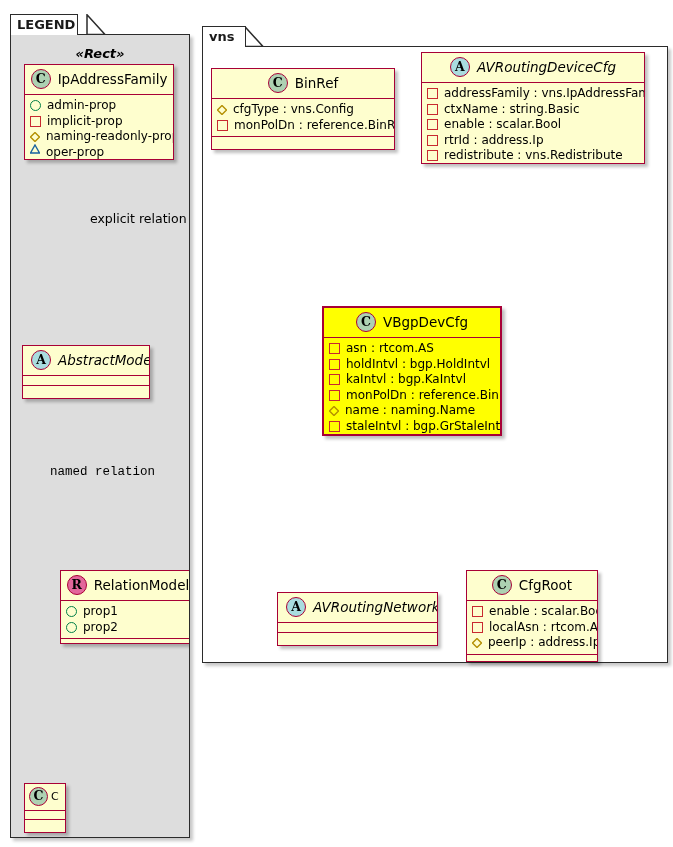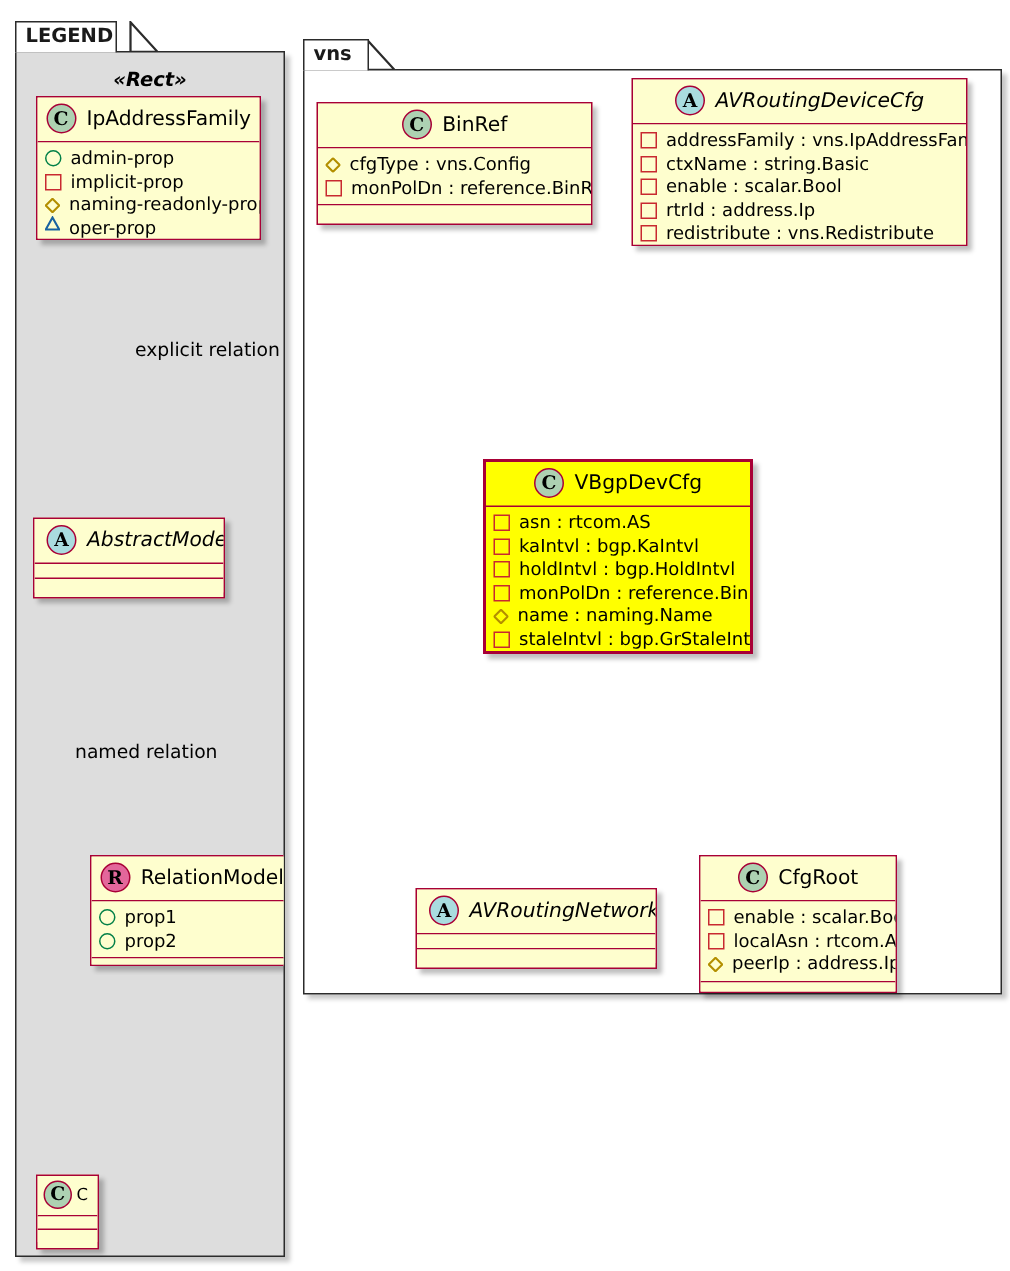--- a/index.html
+++ b/index.html
@@ -181,34 +181,34 @@
           <svg width="10" height="10" style="position:absolute;left:-5px;top:-4px;">
               <polygon points="5,1 9.5,9 0.5,9" fill="none" stroke="#1963a0" stroke-width="1.4"></polygon>
             </svg>
         </span>
         <span>oper-prop</span>
       </div>
     </div>
 
   </div>
 
-  <div class="clip" style="left:90px;top:225px;width:98px;height:20px;">
+  <div class="clip" style="left:90px;top:211px;width:98px;height:20px;">
     <div class="edge-label" style="left:0;top:0;">explicit relation</div>
   </div>
 
   <div class="cls" style="left:22px;top:345px;width:128px;height:54px;">
     <div class="cls-head" style="justify-content:flex-start;padding-left:8px;">
       <span class="badge a">A</span>
       <span class="title abstract">AbstractModelB</span>
     </div>
     <div class="cls-attrs empty"></div>
     <div class="cls-foot"></div>
   </div>
 
-  <div class="edge-label" style="left:50px;top:493px;">named relation</div>
+  <div class="edge-label" style="left:50px;top:465px;font-family:Liberation Mono, monospace;">named relation</div>
 
   <div class="clip" style="left:60px;top:570px;width:129px;height:80px;">
     <div class="cls" style="left:0;top:0;width:136px;height:74px;">
       <div class="cls-head">
         <span class="badge r">R</span>
         <span class="title">RelationModel</span>
       </div>
       <div class="cls-attrs">
         <div class="attr">
           <span class="mk circle"></span>
@@ -299,25 +299,25 @@
       <span class="badge c">C</span>
       <span class="title">VBgpDevCfg</span>
     </div>
     <div class="cls-attrs">
       <div class="attr">
         <span class="mk square"></span>
         <span>asn : rtcom.AS</span>
       </div>
       <div class="attr">
         <span class="mk square"></span>
+        <span>holdIntvl : bgp.HoldIntvl</span>
+      </div>
+      <div class="attr">
+        <span class="mk square"></span>
         <span>kaIntvl : bgp.KaIntvl</span>
-      </div>
-      <div class="attr">
-        <span class="mk square"></span>
-        <span>holdIntvl : bgp.HoldIntvl</span>
       </div>
       <div class="attr">
         <span class="mk square"></span>
         <span>monPolDn : reference.BinRef</span>
       </div>
       <div class="attr">
         <span class="mk dz">
           <svg width="10" height="10">
               <polygon points="5,0.5 9.5,5 5,9.5 0.5,5" fill="none" stroke="#b38f00" stroke-width="1.4"></polygon>
             </svg>

